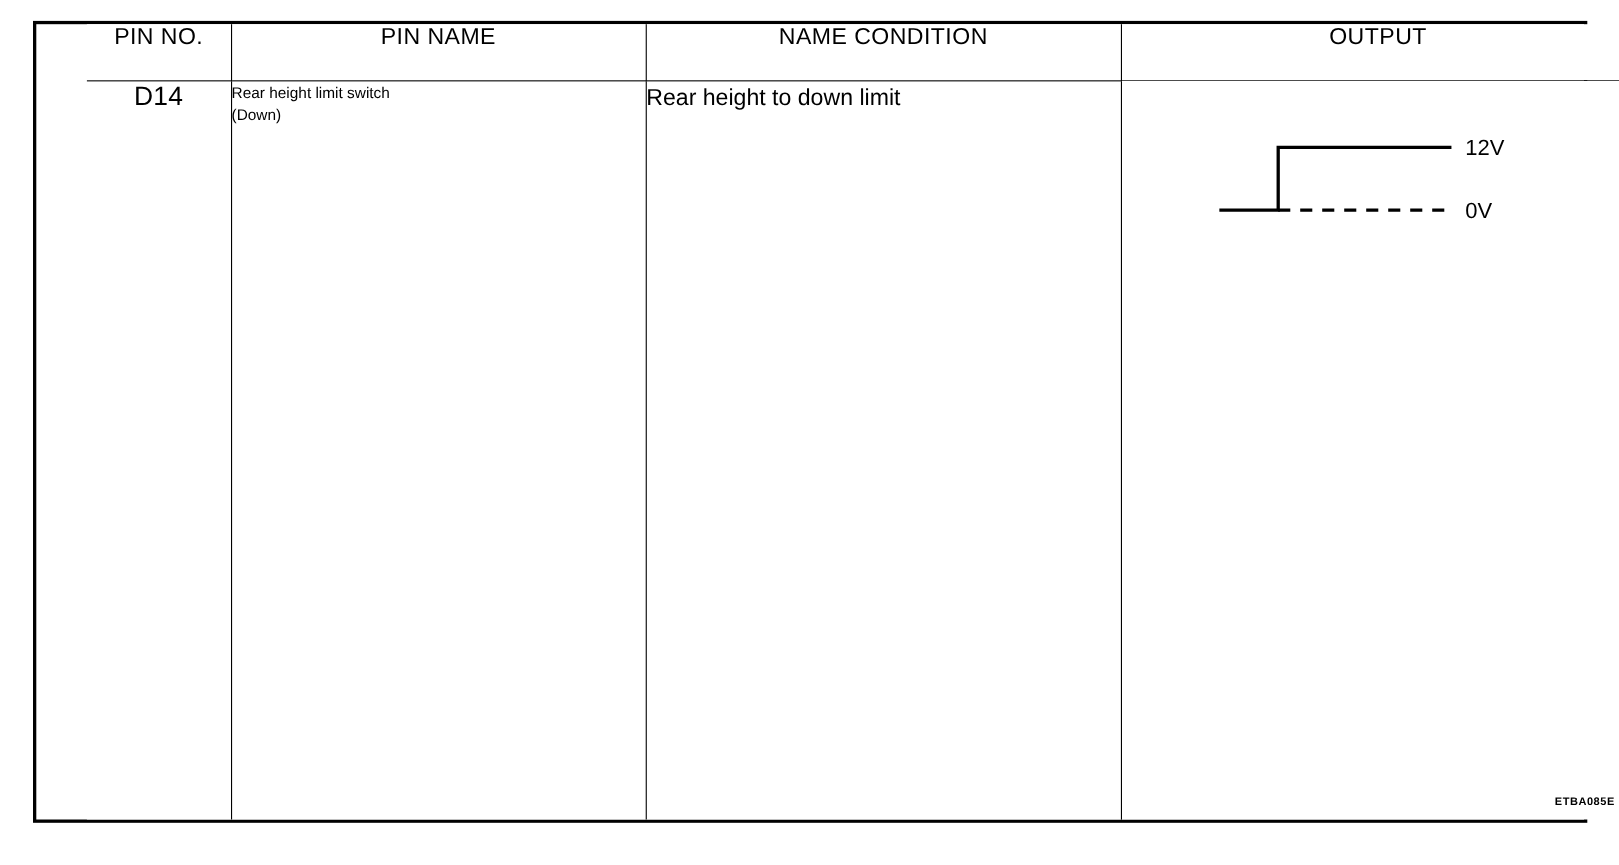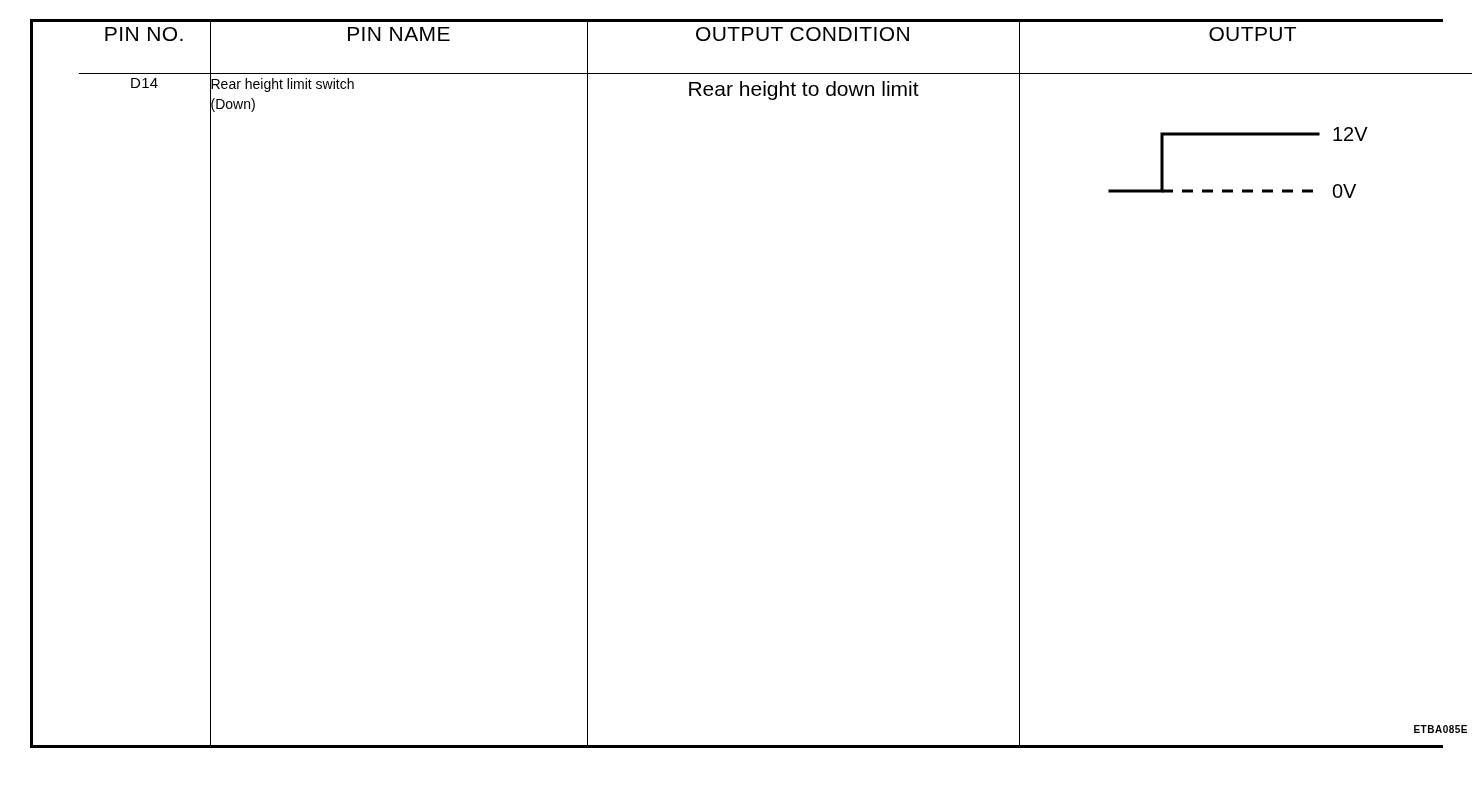--- a/index.html
+++ b/index.html
@@ -71,36 +71,35 @@
     color: #000;
   }
 
   
   .row-1 { height: 222px; }
   .row-2 { height: 226px; }
   .row-3 { height: 228px; }
 
   .cell-pinno {
     text-align: center;
-    font-size: 15px;
+    font-size: 24px;
     padding-top: 16px;
     letter-spacing: 0.3px;
   }
   .cell-pinname {
     font-size: 14px;
     padding: 16px 0 0 14px;
     line-height: 1.45;
   }
   .cell-pinname .ln { display: block; white-space: nowrap; }
   .cell-input {
     font-size: 21px;
     padding: 16px 0 0 16px;
     line-height: 1.45;
     white-space: nowrap;
-    text-align: center;
   }
   .cell-output {
     position: relative;
     padding: 0;
   }
 
   
   .wave-wrap {
     position: relative;
     width: 100%;
@@ -145,21 +144,21 @@
         <col class="c-pinno">
         <col class="c-pinname">
         <col class="c-input">
         <col class="c-output">
       </colgroup>
 
       <thead>
         <tr class="hdr-row">
           <th class="hdr-cell">PIN NO.</th>
           <th class="hdr-cell">PIN NAME</th>
-          <th class="hdr-cell">OUTPUT CONDITION</th>
+          <th class="hdr-cell">NAME CONDITION</th>
           <th class="hdr-cell">OUTPUT</th>
         </tr>
       </thead>
 
       <tbody>
 
         <tr class="row-1">
           <td class="cell-pinno">D14</td>
 
           <td class="cell-pinname">

